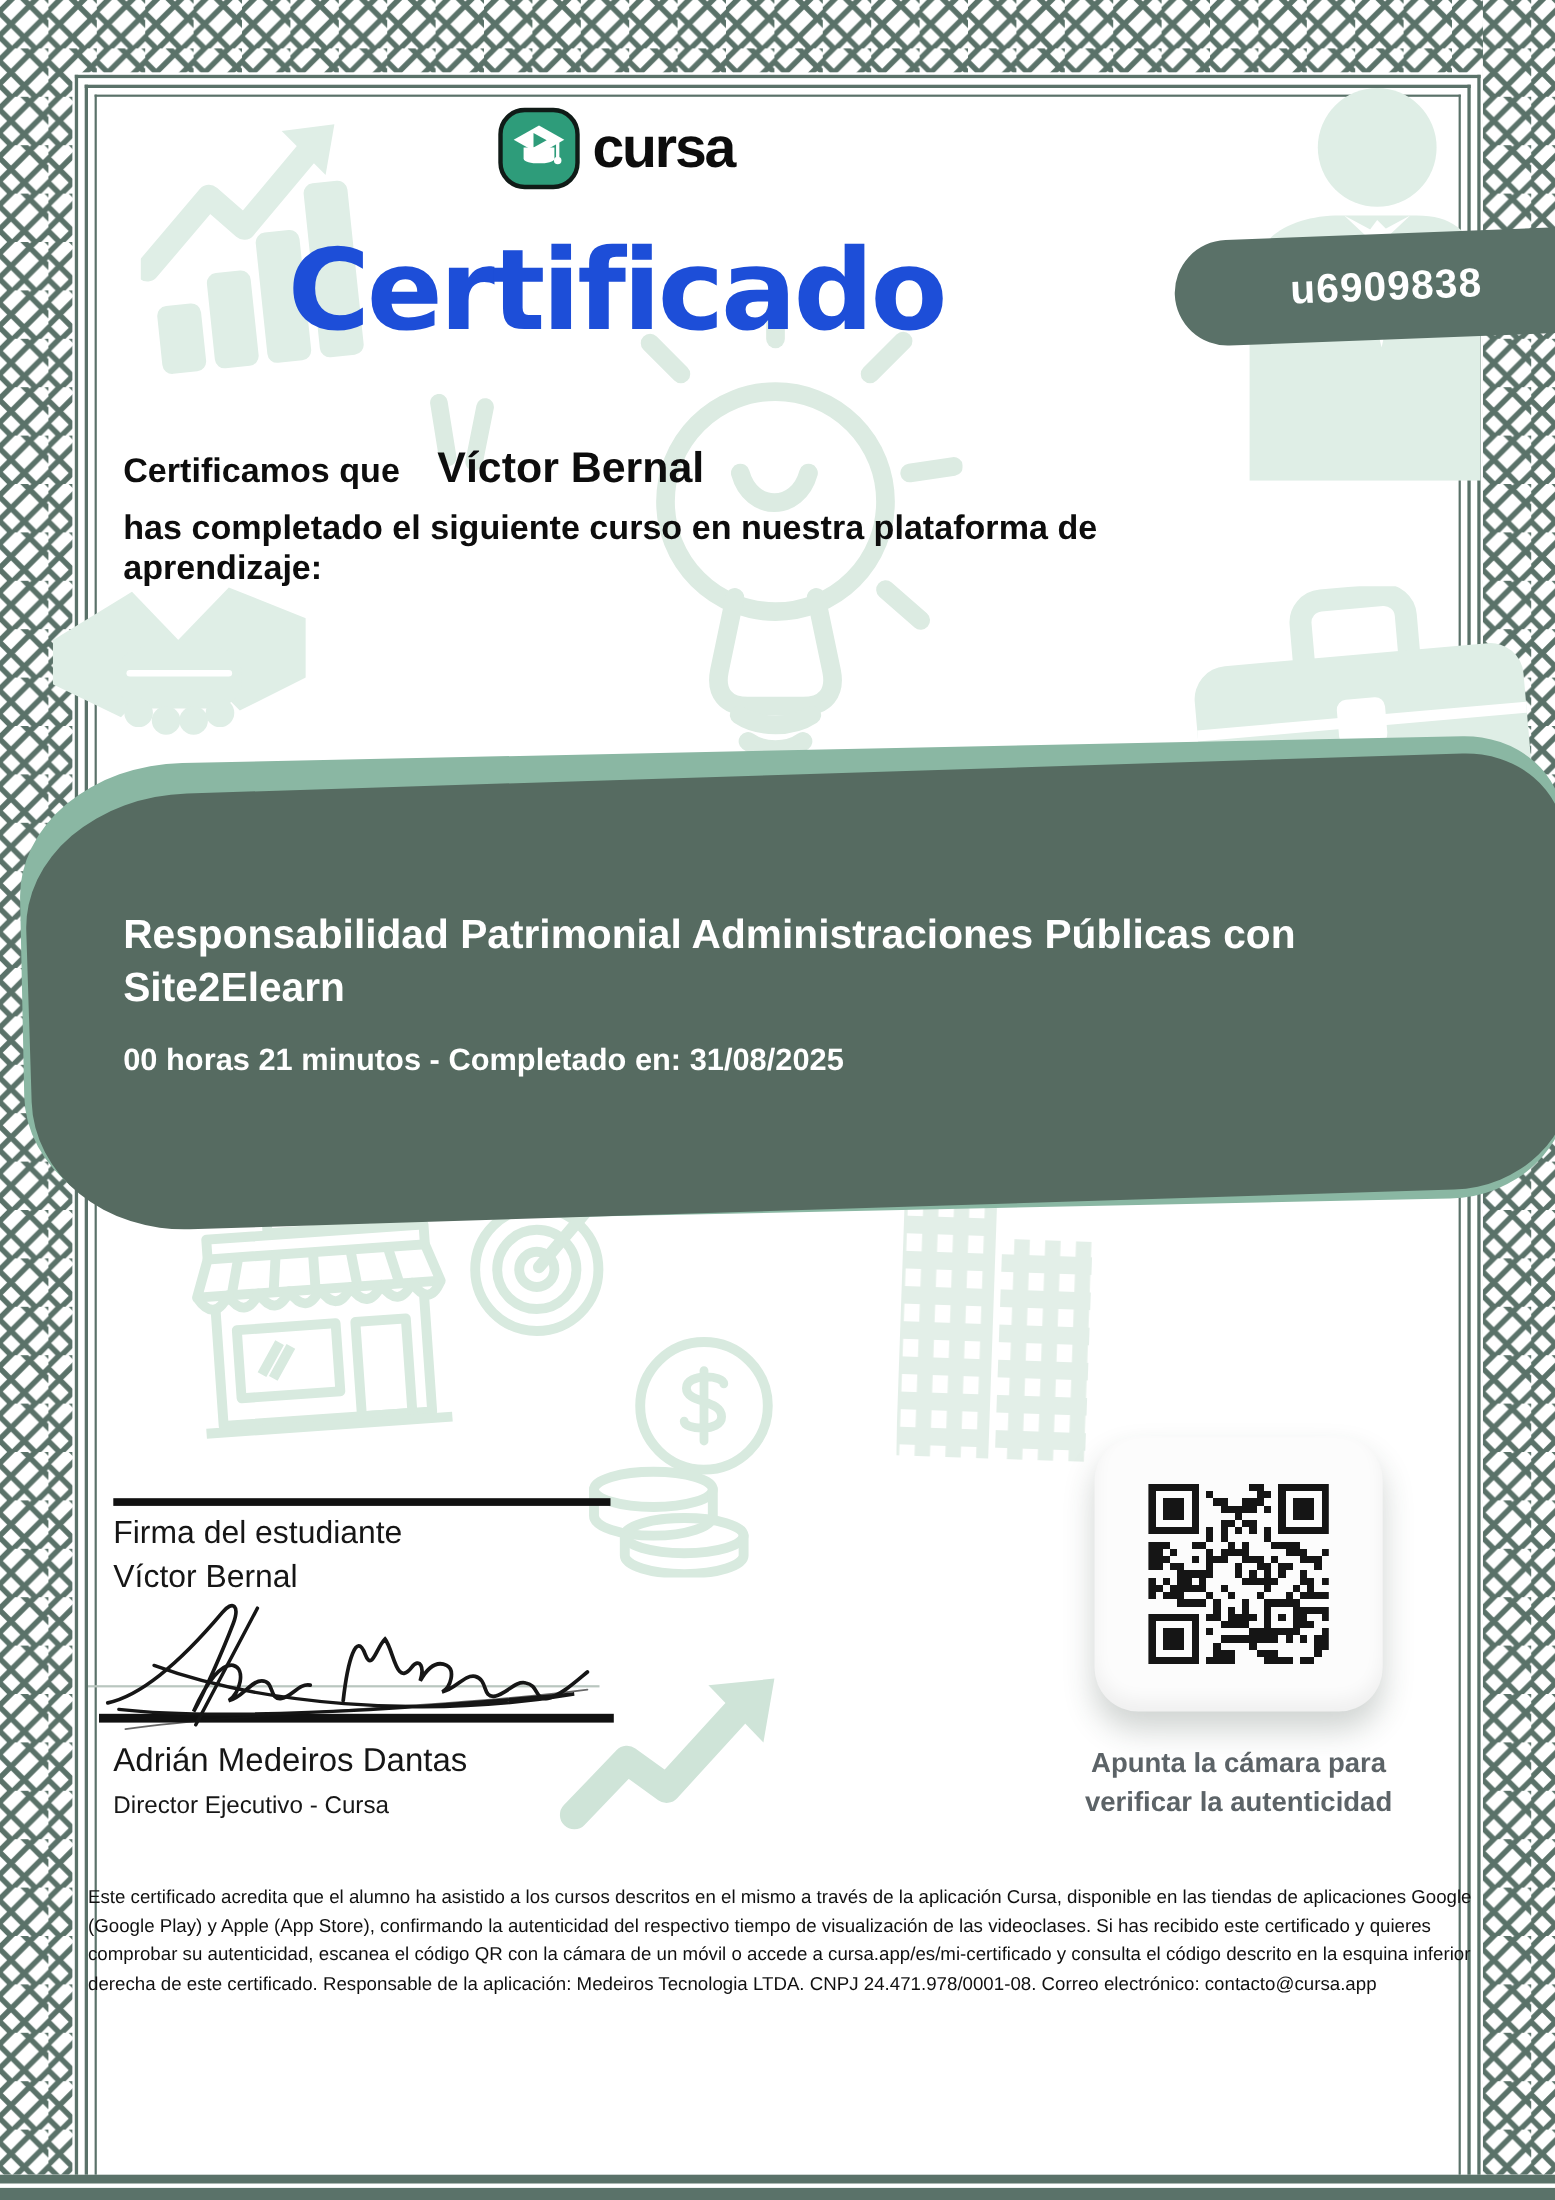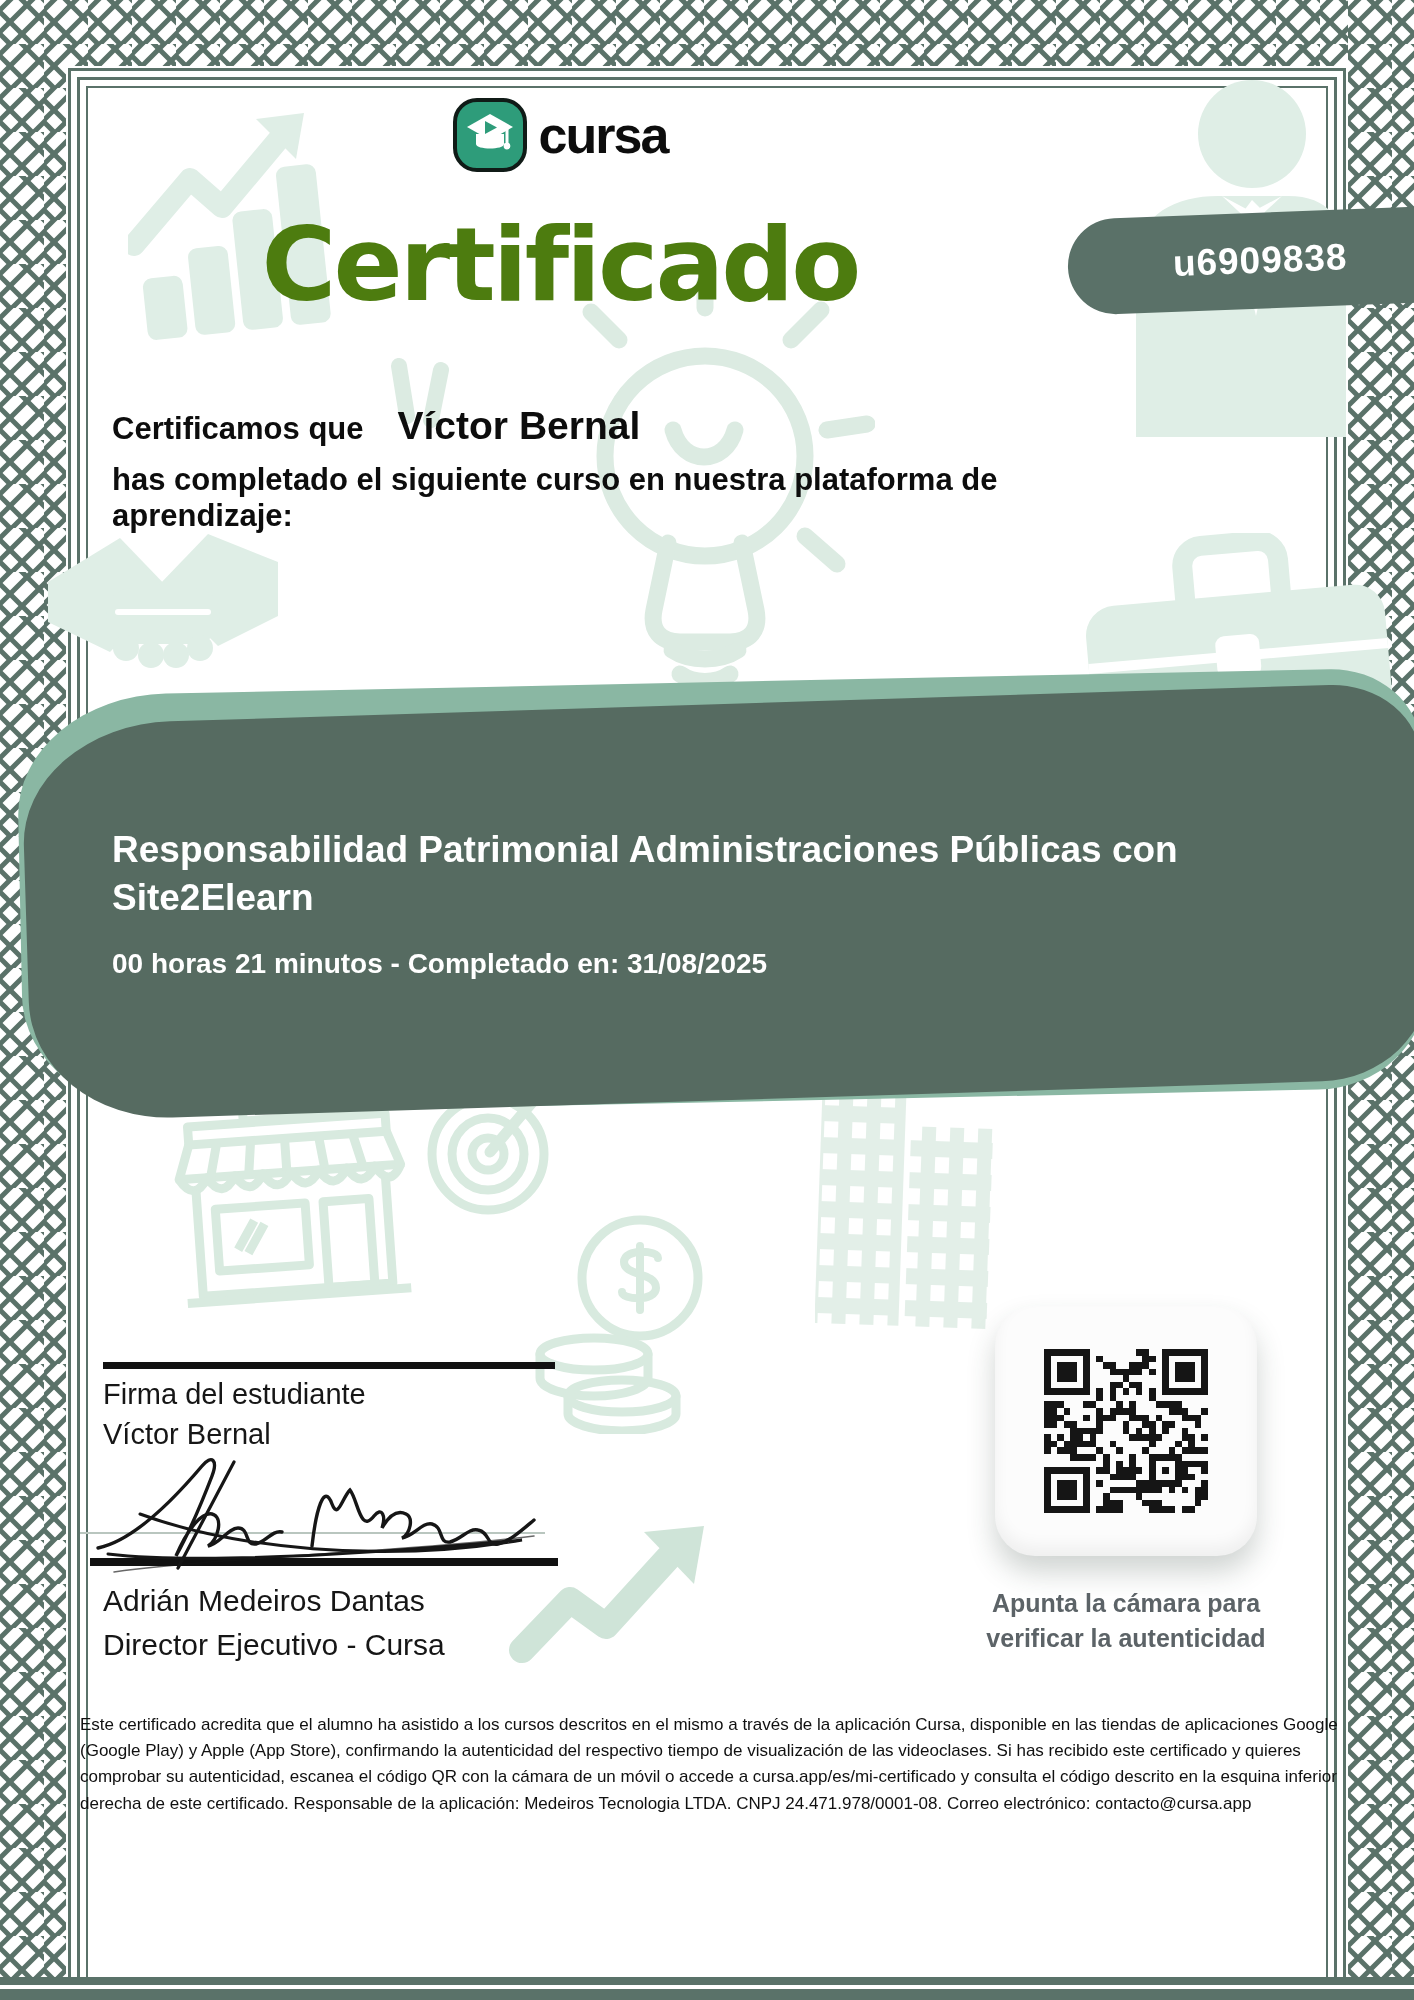--- a/index.html
+++ b/index.html
@@ -22,21 +22,21 @@
   .strip1{top:1977px;height:8px;}
   .strip2{top:1989px;height:11px;}
   
   .wm{position:absolute;z-index:2;}
   
   .logo-row{left:0;top:98px;width:1120px;display:flex;justify-content:center;align-items:center;gap:12px;z-index:4;}
   .logo-badge{width:74px;height:74px;border-radius:24px;background:#2E9C7A;border:4px solid #101b17;box-sizing:border-box;display:flex;align-items:center;justify-content:center;}
   .logo-word{font-size:52px;font-weight:bold;letter-spacing:-2px;color:#0d0d0d;}
   .cert-title{left:0;top:205px;width:1120px;text-align:center;z-index:4;
     font-family:"DejaVu Sans","Liberation Sans",sans-serif;
-    font-size:102px;font-weight:bold;letter-spacing:-3px;color:#4d7c0f;}
+    font-size:102px;font-weight:bold;letter-spacing:-3px;color:#1d4ed8;}
   .ribbon{left:1068px;top:220px;width:420px;height:96px;background:#5A7168;z-index:6;
     border-radius:48px 0 0 48px;transform:rotate(-2.2deg);transform-origin:left center;
     display:flex;align-items:center;justify-content:flex-start;}
   .ribbon span{color:#fff;font-size:37px;font-weight:600;letter-spacing:1px;margin-left:105px;}
   
   .intro{left:112px;top:404px;width:980px;z-index:4;}
   .intro-line1{display:flex;align-items:baseline;gap:34px;}
   .intro-prefix{font-size:31px;font-weight:700;}
   .intro-name{font-size:39px;font-weight:700;}
   .intro-line2{margin-top:14px;font-size:31px;font-weight:700;}
@@ -49,21 +49,21 @@
   .course-text{left:112px;top:826px;width:1120px;z-index:4;color:#ffffff;}
   .course-title{font-size:37px;font-weight:700;line-height:1.3;}
   .course-meta{margin-top:26px;font-size:28px;font-weight:700;}
   
   .rule{position:absolute;background:#111;z-index:4;}
   .sig-label{left:103px;top:1378px;font-size:29px;color:#161616;z-index:4;}
   .sig-student{left:103px;top:1418px;font-size:29px;color:#161616;z-index:4;}
   .sig-svg{left:82px;top:1448px;z-index:5;}
   .sig-hairline{left:80px;top:1532px;width:465px;height:2px;background:#b9c6bf;z-index:4;}
   .signer-name{left:103px;top:1584px;font-size:30px;color:#161616;z-index:4;}
-  .signer-title{left:103px;top:1628px;font-size:30px;color:#161616;z-index:4;}
+  .signer-title{left:103px;top:1628px;font-size:22px;color:#161616;z-index:4;}
   
   .qr-card{left:995px;top:1306px;width:262px;height:250px;background:#fcfcfc;border-radius:40px;
     box-shadow:0 16px 28px rgba(40,60,50,.22), inset 0 -10px 16px rgba(0,0,0,.05);z-index:4;
     display:flex;align-items:center;justify-content:center;}
   .qr-caption{left:938px;top:1586px;width:376px;text-align:center;z-index:4;
     font-size:25px;font-weight:700;color:#5C6367;line-height:1.4;}
   
   .footer-text{left:80px;top:1712px;width:1272px;font-size:17px;line-height:1.54;color:#101010;z-index:4;}
 </style>
 </head>

